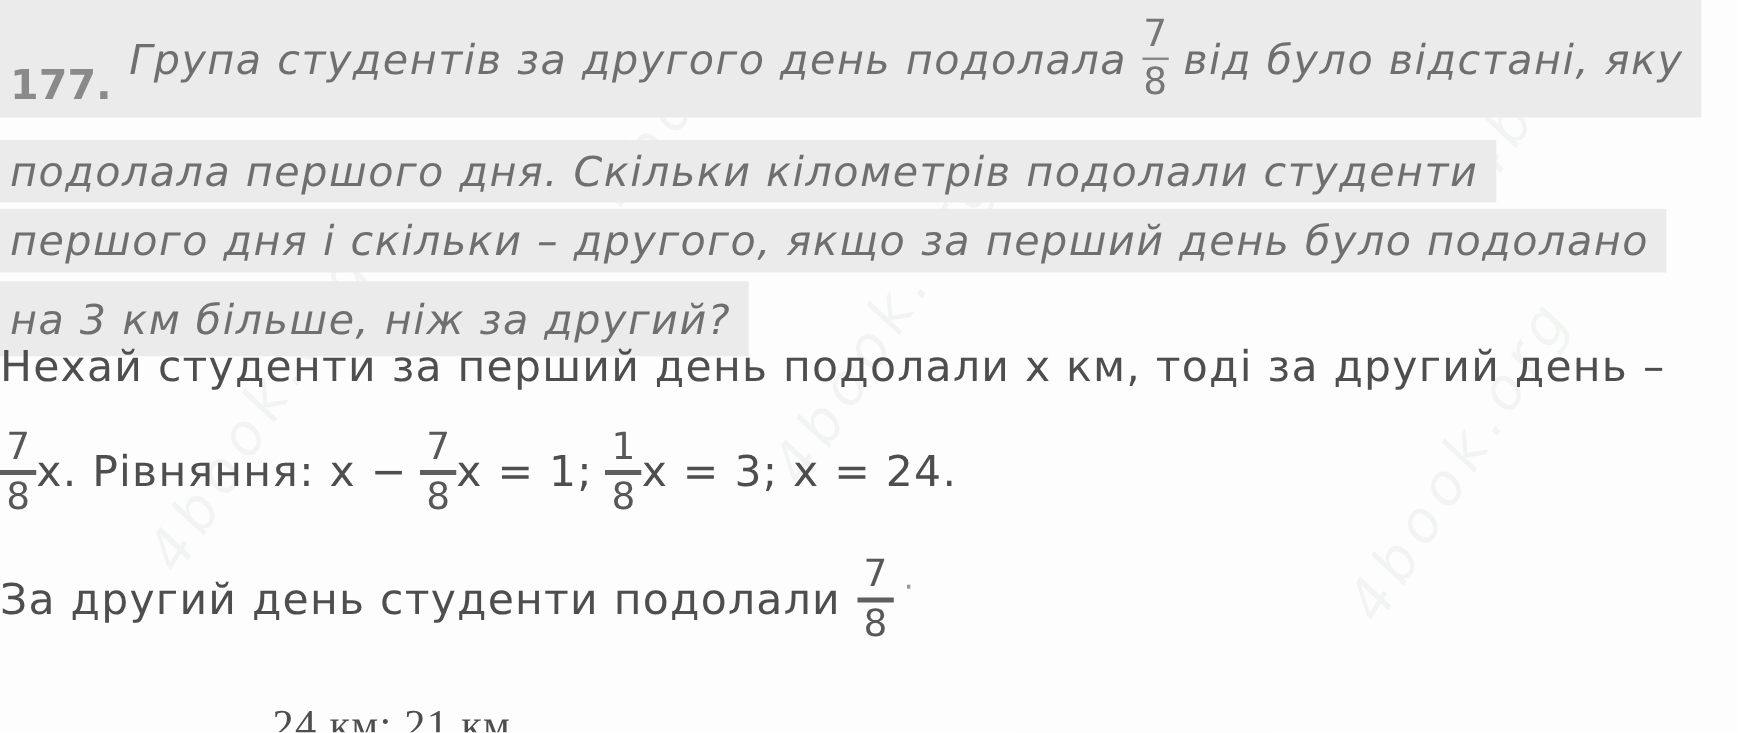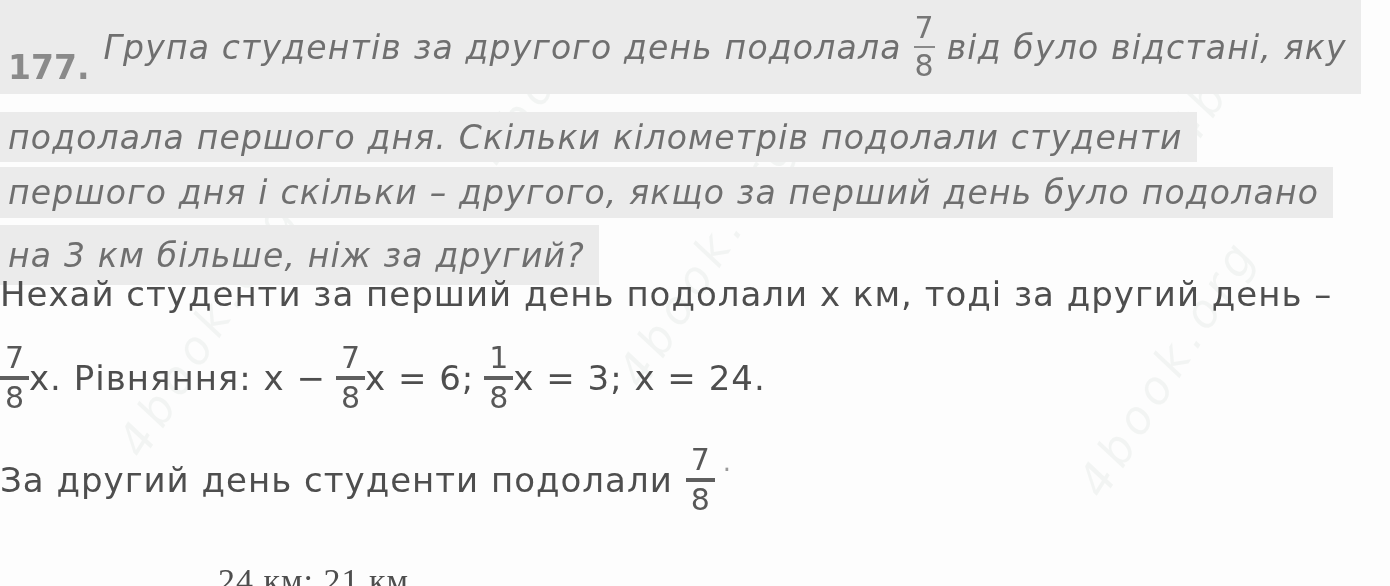--- a/index.html
+++ b/index.html
@@ -129,21 +129,21 @@
       <span class="n">7</span>
       <span class="bar"></span>
       <span class="d">8</span>
     </span>
     <span class="seg">x. Рівняння: x −</span>
     <span class="frac sfrac gap-l">
       <span class="n">7</span>
       <span class="bar"></span>
       <span class="d">8</span>
     </span>
-    <span class="seg">x = 6;</span>
+    <span class="seg">x = 1;</span>
     <span class="frac sfrac gap-l">
       <span class="n">1</span>
       <span class="bar"></span>
       <span class="d">8</span>
     </span>
     <span class="seg">x = 3; x = 24.</span>
   </div>
 
   <div class="sol line7 row">
     <span class="seg gap-r">За другий день студенти подолали</span>

